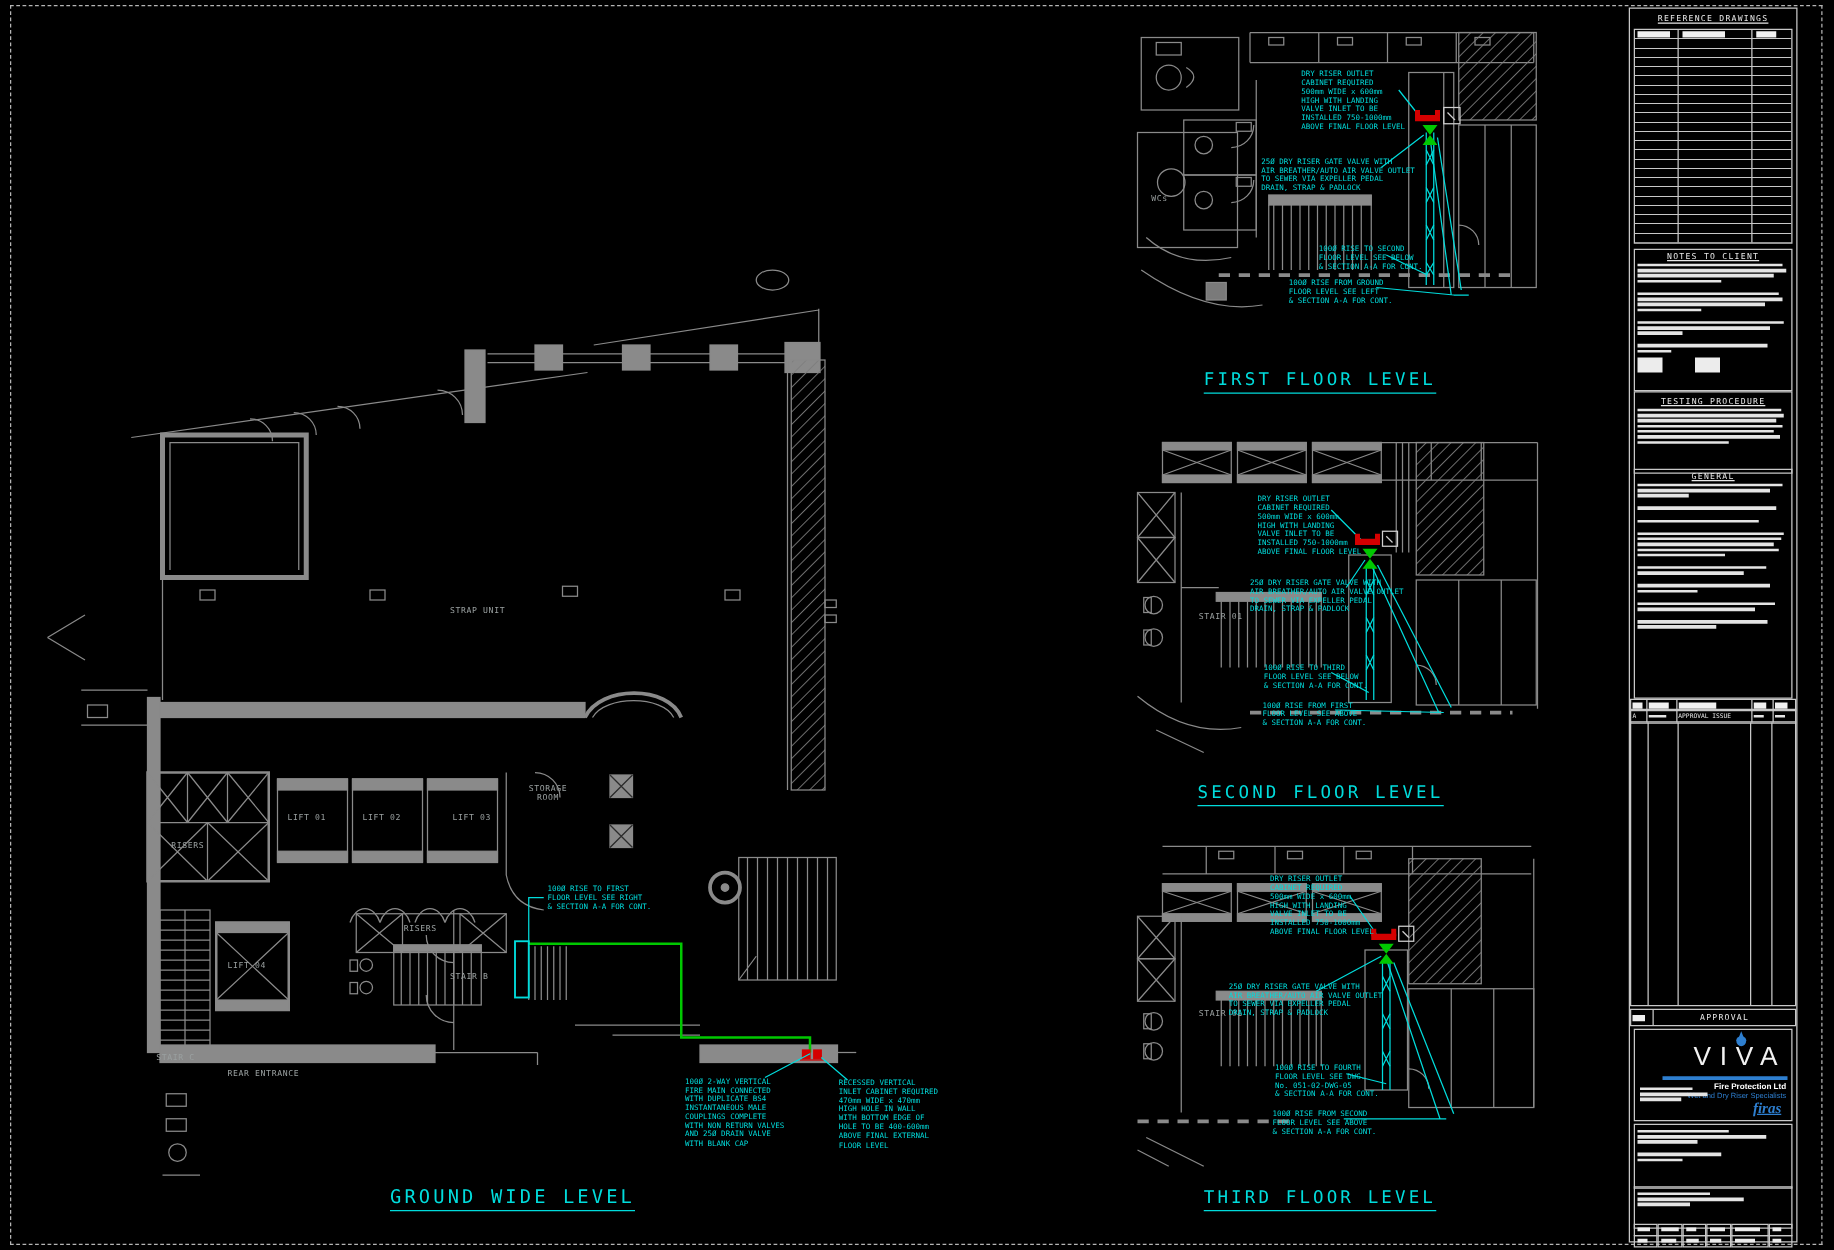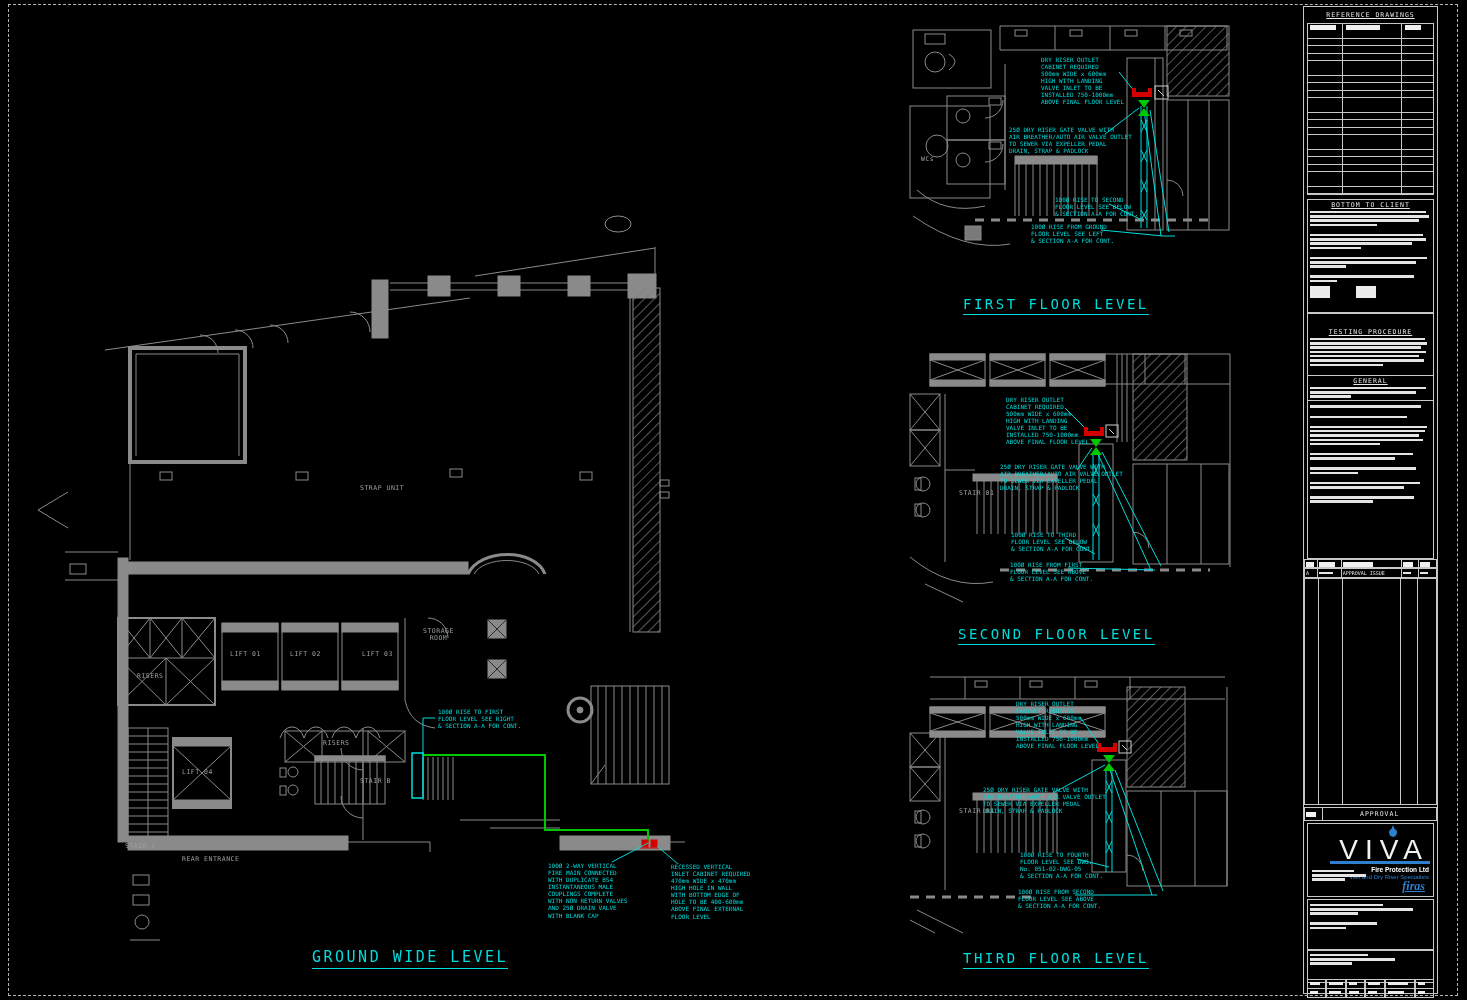--- a/index.html
+++ b/index.html
@@ -22,21 +22,21 @@
   .hcell{position:absolute;background:#f0f0f0;height:5px;top:1px;}
   .bar{height:2.5px;background:#e4e4e4;margin:1.8px 0;}
   .bargap{height:4px;}
   .tb-border{border:1px solid #c8c8c8;}
   .revrow{position:absolute;left:0;right:0;display:flex;border:1px solid #c8c8c8;color:#e8e8e8;font-size:5px;align-items:center;}
   .revrow>div{border-right:1px solid #c8c8c8;height:100%;display:flex;align-items:center;padding:0 1px;box-sizing:border-box;}
   .cols{position:absolute;left:0;right:0;border:1px solid #c8c8c8;}
   .grid{position:absolute;left:0;right:0;display:flex;}
   .grid>div{border:1px solid #c8c8c8;height:8px;flex:1;position:relative;}
   .grid .fill{position:absolute;left:2px;top:2px;height:3px;background:#ececec;}
-  .viva-name{position:absolute;color:#f2f2f2;font-family:"Liberation Sans",sans-serif;font-size:28px;letter-spacing:7px;font-weight:400;}
+  .viva-name{position:absolute;color:#f2f2f2;font-family:"Liberation Sans",sans-serif;font-size:21px;letter-spacing:7px;font-weight:400;}
   .viva-sub1{position:absolute;color:#ffffff;font-family:"Liberation Sans",sans-serif;font-size:6.5px;font-weight:bold;}
   .viva-sub2{position:absolute;color:#2e7fd0;font-family:"Liberation Sans",sans-serif;font-size:6px;}
   .viva-rule{position:absolute;height:3px;background:#2e7fd0;}
   .firas{position:absolute;color:#2e7fd0;font-family:"Liberation Serif",serif;font-weight:bold;font-style:italic;
          font-size:12px;text-decoration:underline;}
   .droplet{position:absolute;width:8px;height:8px;border-radius:50% 50% 50% 50%/40% 40% 60% 60%;background:#2e7fd0;}
   .droplet:before{content:"";position:absolute;left:2px;top:-4px;border-left:2px solid transparent;
          border-right:2px solid transparent;border-bottom:5px solid #2e7fd0;}
 </style>
 </head>
@@ -411,21 +411,21 @@
       <div class="tb-tablebox" style="top:12px;height:170px">
         <div class="vline" style="left:34px"></div>
         <div class="vline" style="left:93px"></div>
         <div class="hcell" style="left:2px;width:26px"></div>
         <div class="hcell" style="left:38px;width:34px"></div>
         <div class="hcell" style="left:97px;width:16px"></div>
       </div>
     </div>
 
     <div class="tb-sec tb-border" style="top:192px;height:110px;padding:1px 2px">
-      <div class="tb-head">BOTTOM TO CLIENT</div>
+      <div class="tb-head">NOTES TO CLIENT</div>
       <div>
         <div class="bar" style="width:96%"></div>
         <div class="bar" style="width:98%"></div>
         <div class="bar" style="width:90%"></div>
         <div class="bar" style="width:55%"></div>
         <div class="bargap"></div>
         <div class="bar" style="width:93%"></div>
         <div class="bar" style="width:96%"></div>
         <div class="bar" style="width:84%"></div>
         <div class="bar" style="width:42%"></div>
@@ -436,21 +436,21 @@
         <div class="bargap"></div>
         <div class="bar" style="width:86%"></div>
         <div class="bar" style="width:22%"></div>
       </div>
       <div style="display:flex;gap:26px;margin-top:4px">
         <div style="width:20px;height:12px;background:#ececec"></div>
         <div style="width:20px;height:12px;background:#ececec"></div>
       </div>
     </div>
 
-    <div class="tb-sec tb-border" style="top:306px;height:58px;padding:14px 2px">
+    <div class="tb-sec tb-border" style="top:306px;height:58px;padding:3px 2px">
       <div class="tb-head">TESTING PROCEDURE</div>
       <div>
         <div class="bar" style="width:95%"></div>
         <div class="bar" style="width:97%"></div>
         <div class="bar" style="width:92%"></div>
         <div class="bar" style="width:96%"></div>
         <div class="bar" style="width:90%"></div>
         <div class="bar" style="width:94%"></div>
         <div class="bar" style="width:60%"></div>
       </div>

